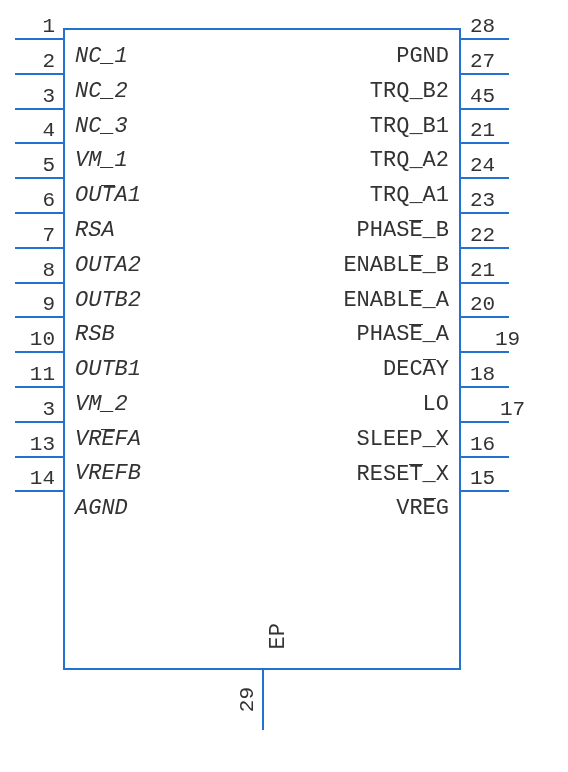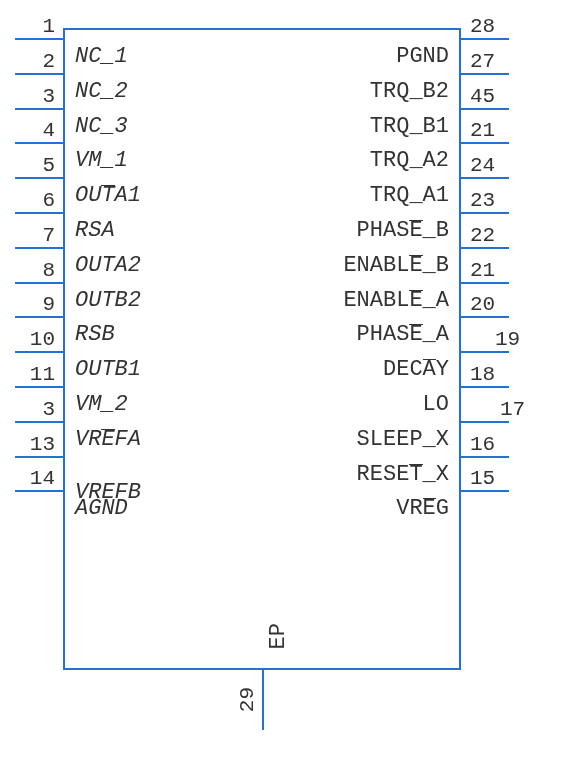--- a/index.html
+++ b/index.html
@@ -129,21 +129,21 @@
       <div class="pin-num left" style="left: 0px; top: 313.2px;">10</div>
       <div class="pin-label left" style="top: 342.2px;"><span>OUTB1</span></div>
       <div class="pin-wire-left" style="top: 371px;"></div>
       <div class="pin-num left" style="left: 0px; top: 348px;">11</div>
       <div class="pin-label left" style="top: 377px;"><span>VM_2</span></div>
       <div class="pin-wire-left" style="top: 405.8px;"></div>
       <div class="pin-num left" style="left: 0px; top: 382.8px;">3</div>
       <div class="pin-label left" style="top: 411.8px;"><span><span>VR</span><span class="overline-a">E</span><span>FA</span></span></div>
       <div class="pin-wire-left" style="top: 440.6px;"></div>
       <div class="pin-num left" style="left: 0px; top: 417.6px;">13</div>
-      <div class="pin-label left" style="top: 465px;"><span>VREFB</span></div>
+      <div class="pin-label left" style="top: 446px;"><span>VREFB</span></div>
       <div class="pin-wire-left" style="top: 475.4px;"></div>
       <div class="pin-num left" style="left: 0px; top: 452.4px;">14</div>
       <div class="pin-label left" style="top: 481.4px;"><span>AGND</span></div>
       <div class="pin-wire-right" style="top: 23px;"></div>
       <div class="pin-num right" style="left: 455px; top: 0px;">28</div>
       <div class="pin-label right" style="top: 29px; margin-left: 24px;"><span>PGND</span></div>
       <div class="pin-wire-right" style="top: 57.8px;"></div>
       <div class="pin-num right" style="left: 455px; top: 34.8px;">27</div>
       <div class="pin-label right" style="top: 63.8px; margin-left: 28px;"><span>TRQ_B2</span></div>
       <div class="pin-wire-right" style="top: 92.6px;"></div>

